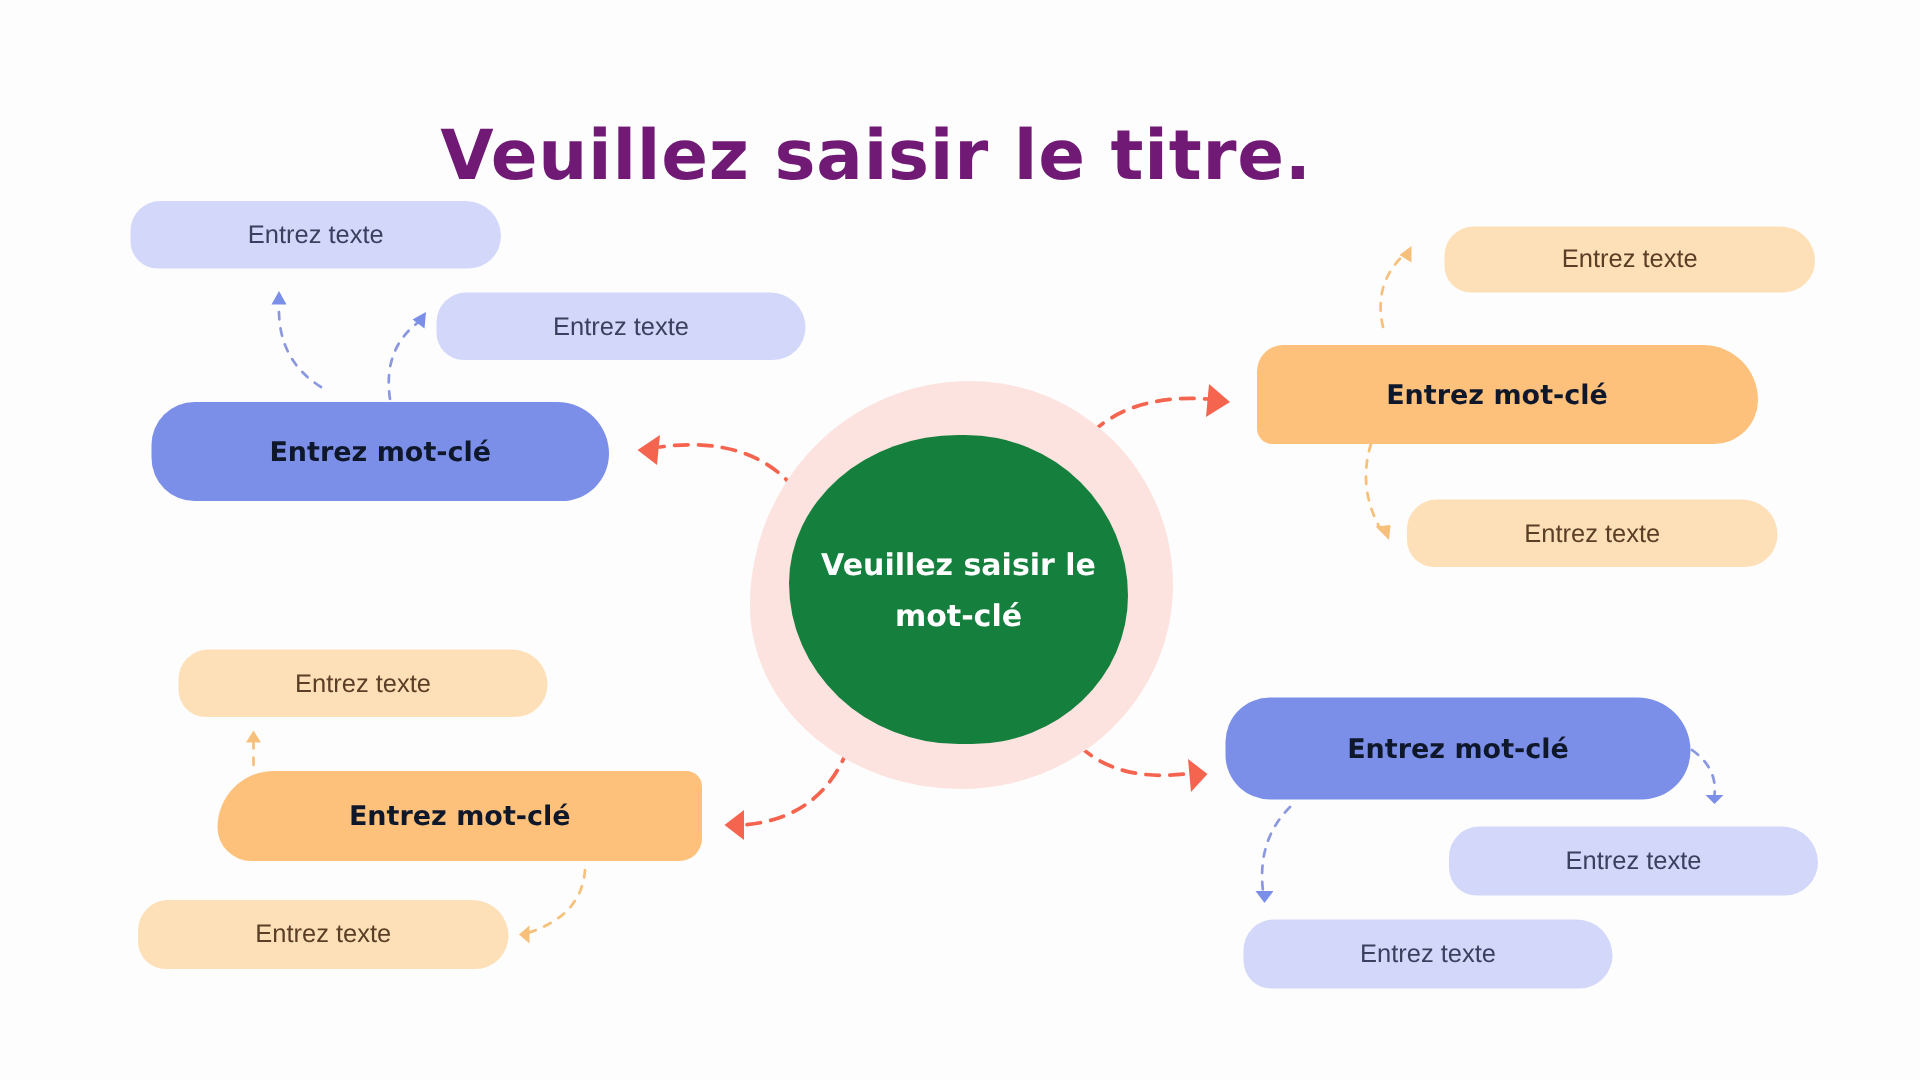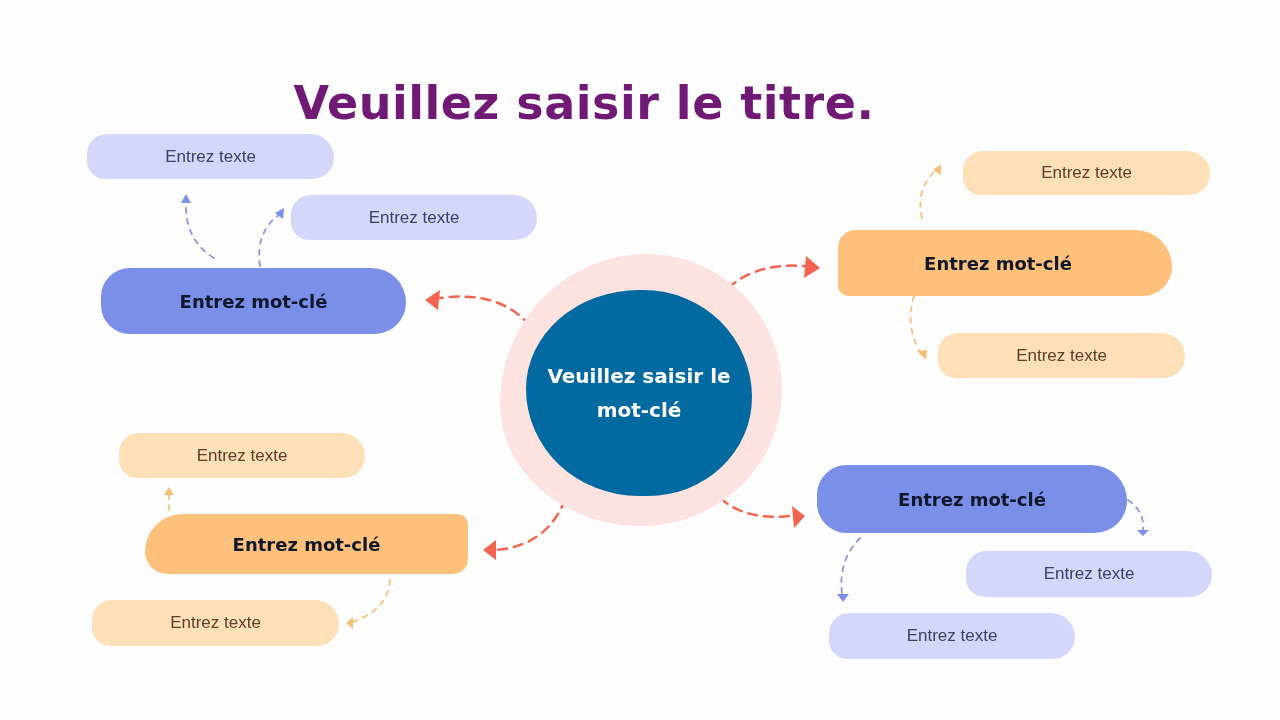--- a/index.html
+++ b/index.html
@@ -7,21 +7,21 @@
   .title { position: absolute; left: 0; width: 1080px; top: 76px; text-align: center; font-family: "DejaVu Sans", sans-serif; font-weight: bold; font-size: 46px; color: #701a75; letter-spacing: 0.5px; margin-left: 44px; }
   .blob { position: absolute; display: flex; align-items: center; justify-content: center; box-sizing: border-box; }
   .txt { font-family: "Liberation Sans", sans-serif; font-size: 17px; }
   .kw { font-family: "DejaVu Sans", sans-serif; font-weight: bold; font-size: 18px; color: #0f172a; }
   .blue-light { background: #d3d8fb; color: #3c3f5e; }
   .blue { background: #7b8fe9; }
   .orange-light { background: #fde0b8; color: #5a3e25; }
   .orange { background: #fdc17c; }
   svg.lines { position: absolute; left: 0; top: 0; }
   .center-outer { position: absolute; left: 500px; top: 254px; width: 282px; height: 272px; background: #fde3df; border-radius: 52% 48% 50% 50% / 55% 50% 50% 45%; }
-  .center-inner { position: absolute; left: 526px; top: 290px; width: 226px; height: 206px; background: #0369a1; border-radius: 50% 48% 46% 50% / 48% 52% 48% 52%; display:flex; align-items:center; justify-content:center; text-align:center; }
+  .center-inner { position: absolute; left: 526px; top: 290px; width: 226px; height: 206px; background: #15803d; border-radius: 50% 48% 46% 50% / 48% 52% 48% 52%; display:flex; align-items:center; justify-content:center; text-align:center; }
   .center-inner span { font-family: "DejaVu Sans", sans-serif; font-weight: bold; font-size: 20px; color: #fff; line-height: 34px; width: 200px; }
 </style>
 </head>
 <body>
 
 <div class="title">Veuillez saisir le titre.</div>
 
 <svg class="lines" width="1280" height="720">
 
   <g fill="none" stroke="#f4644e" stroke-width="2.5" stroke-dasharray="9 7" stroke-linecap="round">

